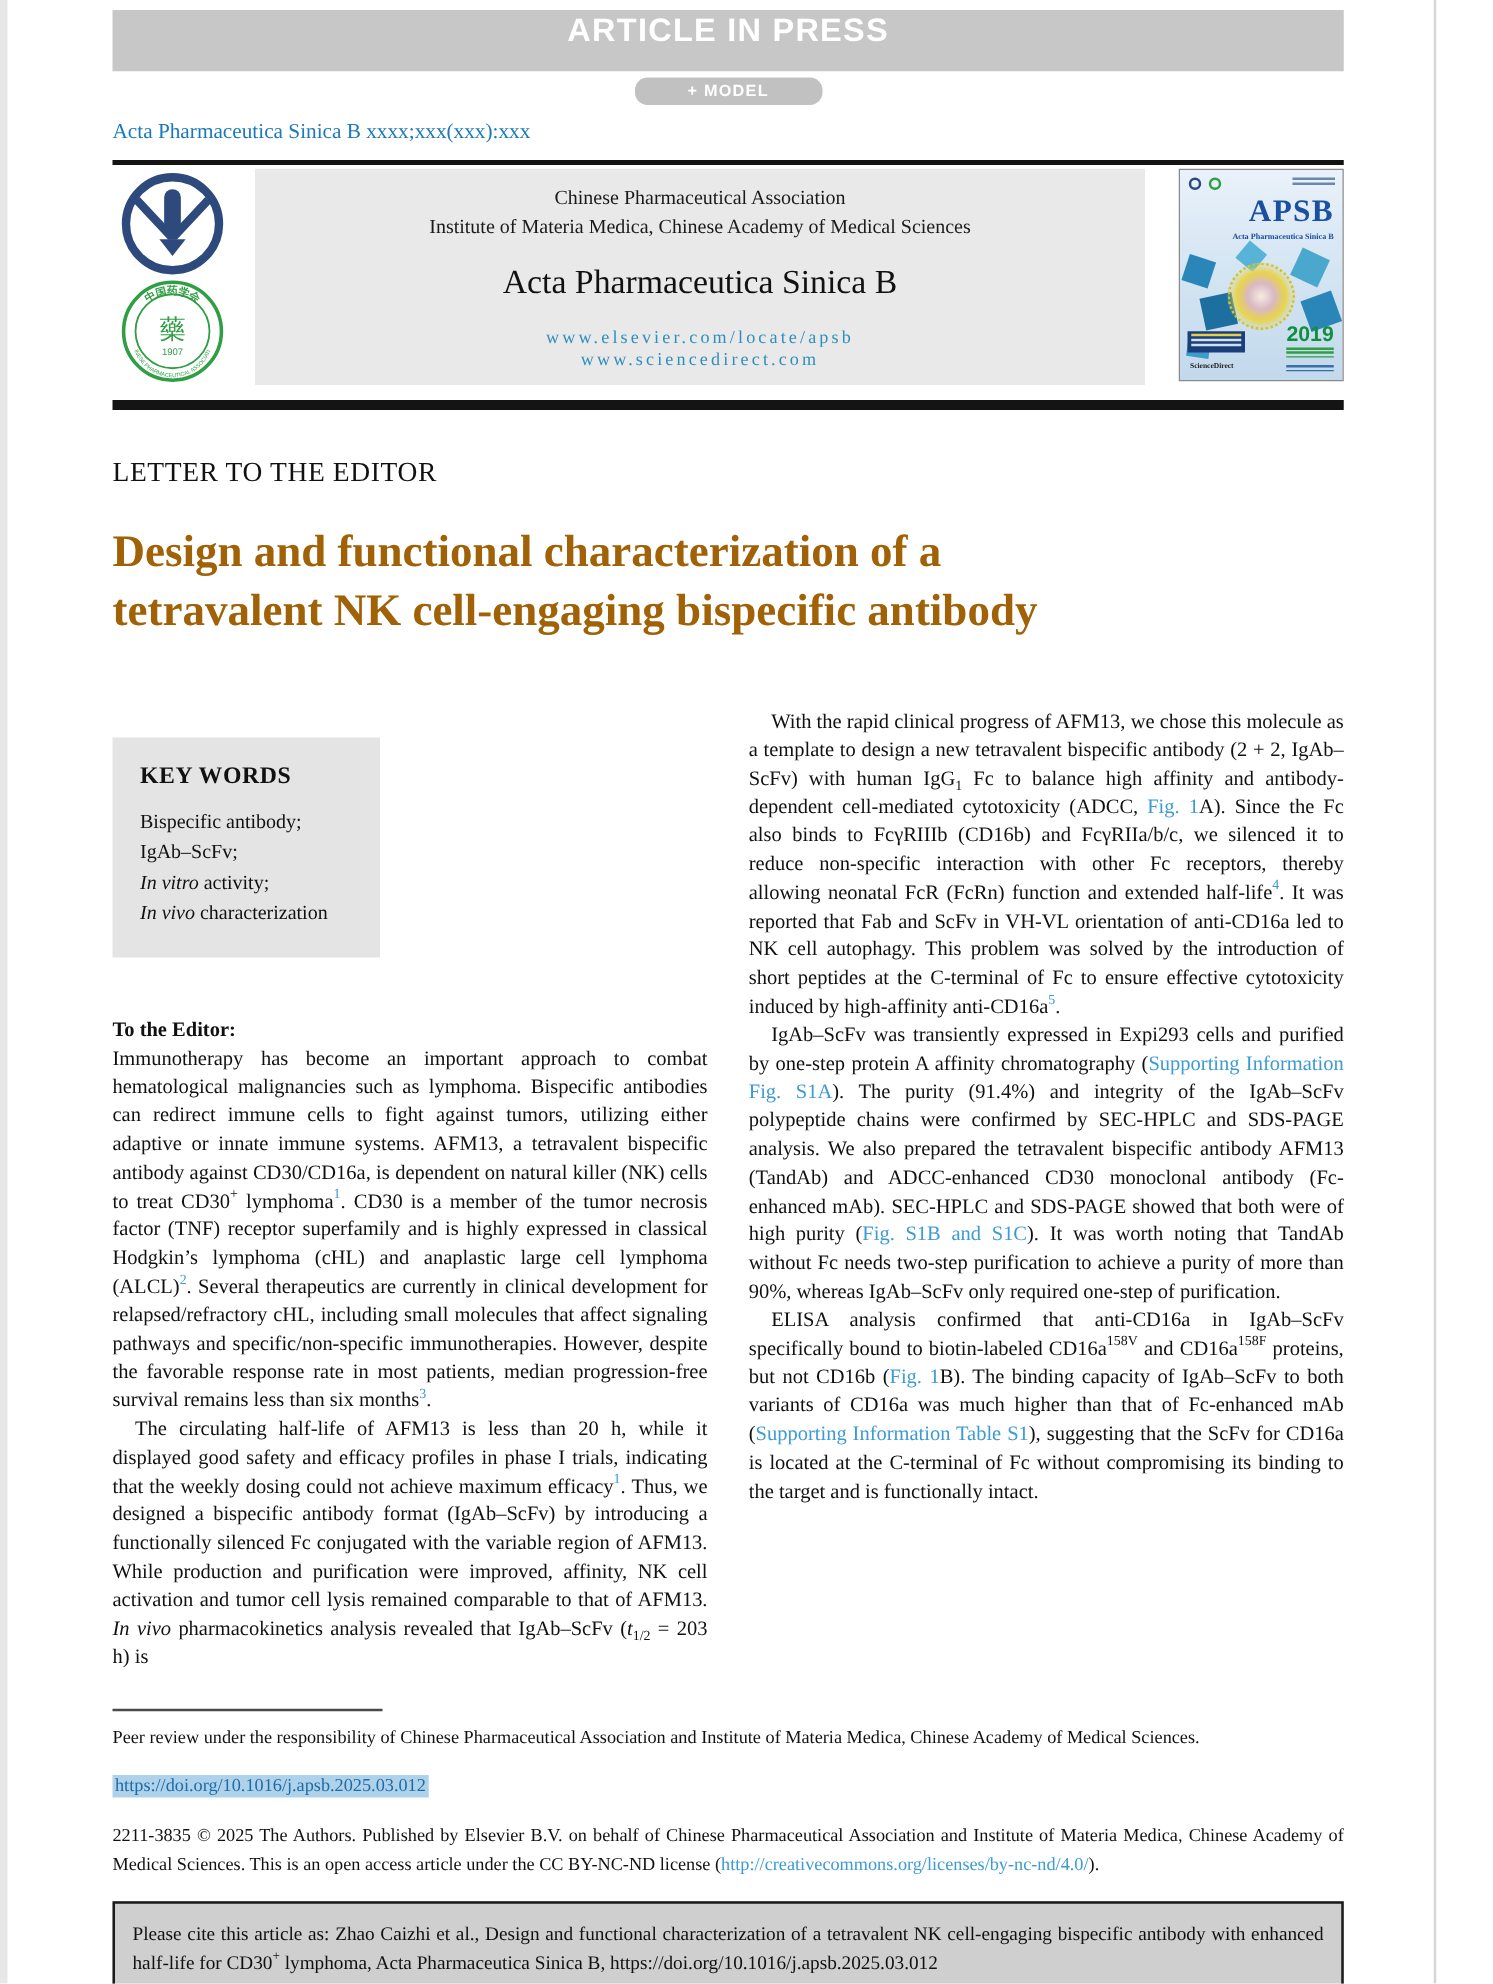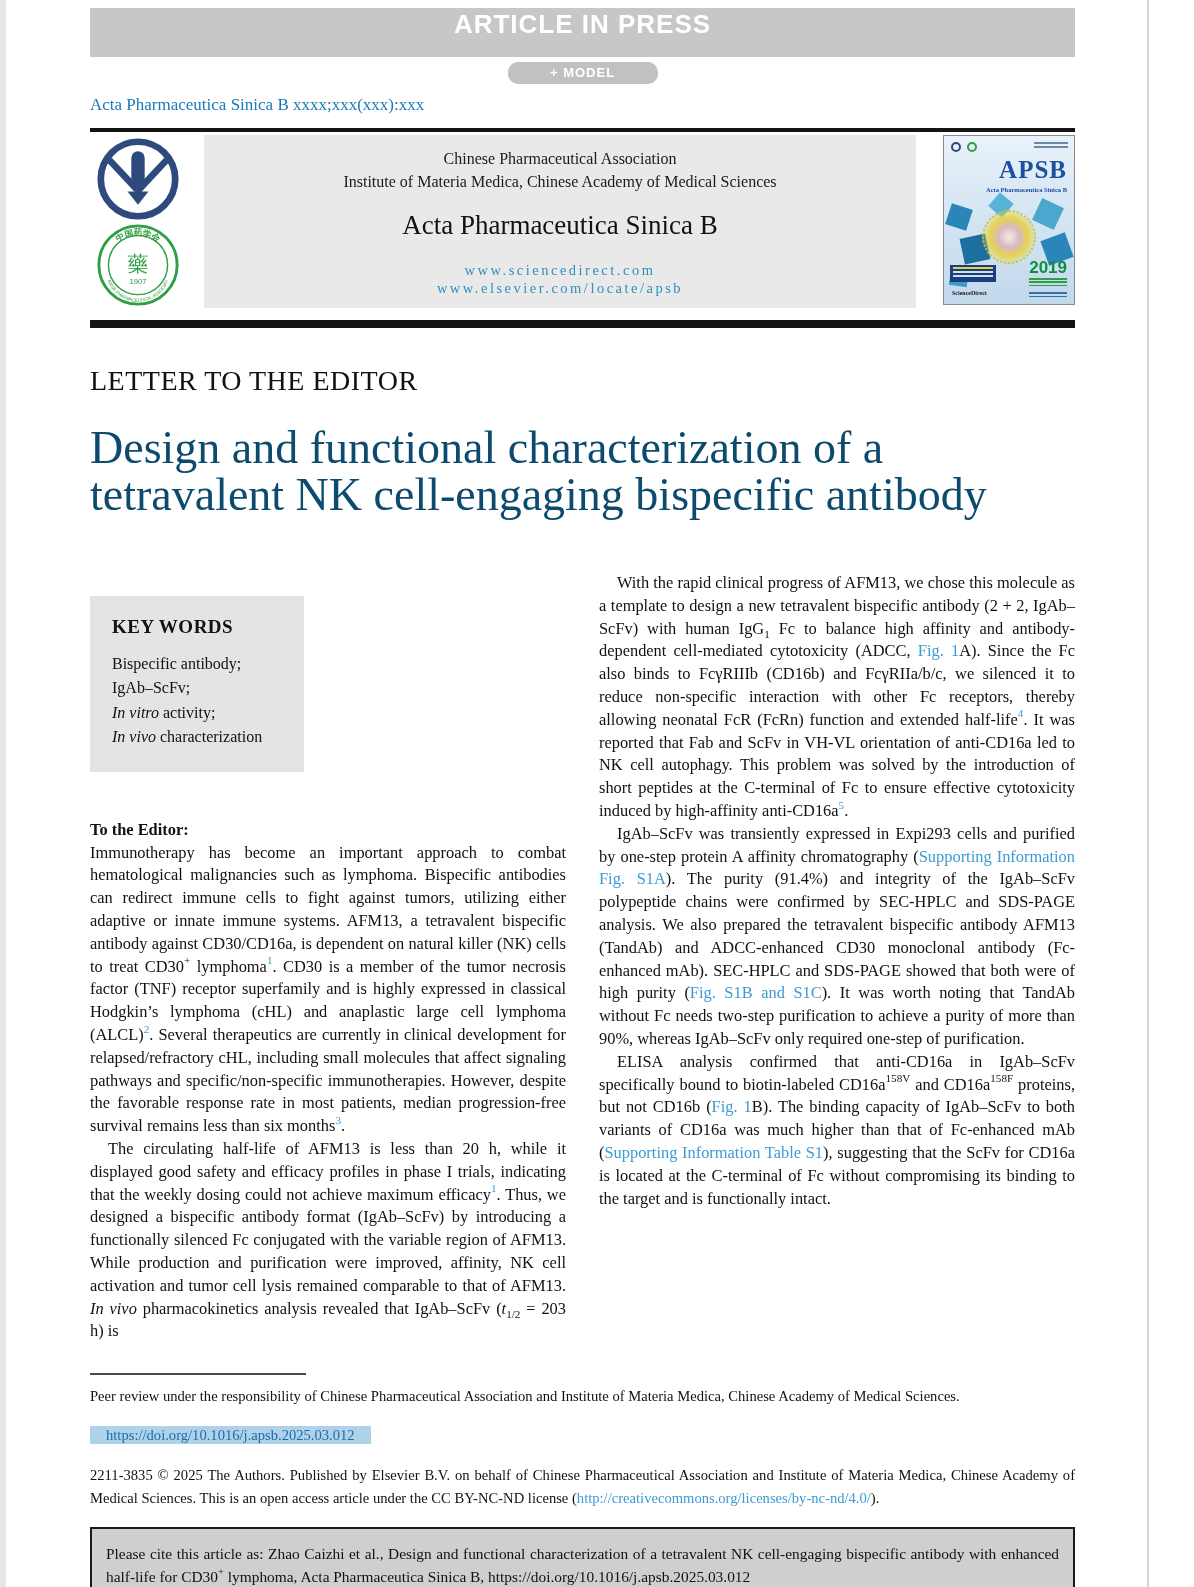--- a/index.html
+++ b/index.html
@@ -49,42 +49,42 @@
   .cover .spec-box { position:absolute; left:6px; bottom:22px; width:46px; height:17px; background:#1a3f7a; padding:2px 3px; }
   .cover .spec-box div { height:2px; margin-bottom:2px; background:#e8cf4a; }
   .cover .spec-box div + div { background:#cfe0f0; }
   .cover .sd-logo { position:absolute; left:8px; bottom:8px; font-size:6px; font-weight:bold; color:#222; }
   .cover .year { position:absolute; right:7px; bottom:26px; font-family:"Liberation Sans", sans-serif; font-weight:bold; font-size:17px; color:#0f8f3f; }
   .cover .green-lines { position:absolute; right:7px; bottom:16px; width:38px; }
   .cover .green-lines div { height:1.8px; background:#2f9e44; margin-bottom:1.6px; }
   .cover .blue-lines { position:absolute; right:7px; bottom:5px; width:38px; }
   .cover .blue-lines div { height:1.8px; background:#3a6ea8; margin-bottom:1.6px; }
 
-  .section-label { margin-top:37px; font-size:28px; letter-spacing:0.5px; color:#111; }
-  .article-title { margin-top:27px; font-size:46px; font-weight:normal; line-height:47px; color:#0c4a6e; }
+  .section-label { margin-top:37px; font-size:22px; letter-spacing:0.5px; color:#111; }
+  .article-title { margin-top:27px; font-size:36px; font-weight:bold; line-height:47px; color:#a16207; }
   .article-title sup { font-size:60%; position:relative; top:-2px; }
 
   .columns { display:flex; margin-top:54px; }
   .col { width:476px; text-align:justify; font-size:16.4px; line-height:22.8px; }
   .col-left { margin-right:33px; }
   .keywords { margin-top:24px; width:214px; background:#e4e4e4; padding:20px 10px 22px 22px; }
   .kw-head { font-size:19px; font-weight:bold; letter-spacing:0.5px; }
   .kw-list { margin-top:13px; font-size:16px; line-height:24.5px; text-align:left; }
   .salutation { margin-top:47px; font-weight:bold; }
   .col p.para { margin:0; }
   .col p.ind { text-indent:18px; }
   .lnk { color:#3d9bd3; }
   sup { font-size:68%; line-height:0; position:relative; top:-1px; }
   sub { font-size:68%; line-height:0; }
 
   .footnote { margin-top:30px; font-size:14.6px; }
   .foot-rule { width:216px; height:2px; background:#4a4a4a; margin-bottom:11px; }
   .peer-review { line-height:20px; }
   .doi-line { margin-top:21px; }
-  .doi-hl { background:#aed2ea; color:#1f6ba5; padding:1px 16px; }
+  .doi-hl { background:#aed2ea; color:#1f6ba5; padding:1px 2px; }
   .copyright { margin-top:20px; line-height:23px; text-align:justify; }
 
   .cite-box { margin-top:17px; width:985px; border:2px solid #1a1a1a; background:#cfcfcf;
     padding:13px 14px 15px 14px; font-size:15.4px; line-height:23px; text-align:justify; }
 </style>
 </head>
 <body>
 
 <div class="page">
   <div class="edge-left"></div>
@@ -120,22 +120,22 @@
           <text x="44" y="50" font-size="22" fill="#2f9e44" text-anchor="middle" font-family="DejaVu Sans, sans-serif">藥</text>
           <text x="44" y="64" font-size="8" fill="#2f9e44" text-anchor="middle" font-family="Liberation Sans, sans-serif">1907</text>
         </svg>
       </div>
 
       <div class="pub-box">
         <div class="pub-org">Chinese Pharmaceutical Association</div>
         <div class="pub-org">Institute of Materia Medica, Chinese Academy of Medical Sciences</div>
         <div class="pub-journal">Acta Pharmaceutica Sinica B</div>
         <div class="pub-urls">
+          <div>www.elsevier.com/locate/apsb</div>
           <div>www.sciencedirect.com</div>
-          <div>www.elsevier.com/locate/apsb</div>
         </div>
       </div>
 
       <div class="cover">
         <div class="mini-circ1"></div>
         <div class="mini-circ2"></div>
         <div class="issn-lines">
             <div></div>
             <div></div>
           </div>

